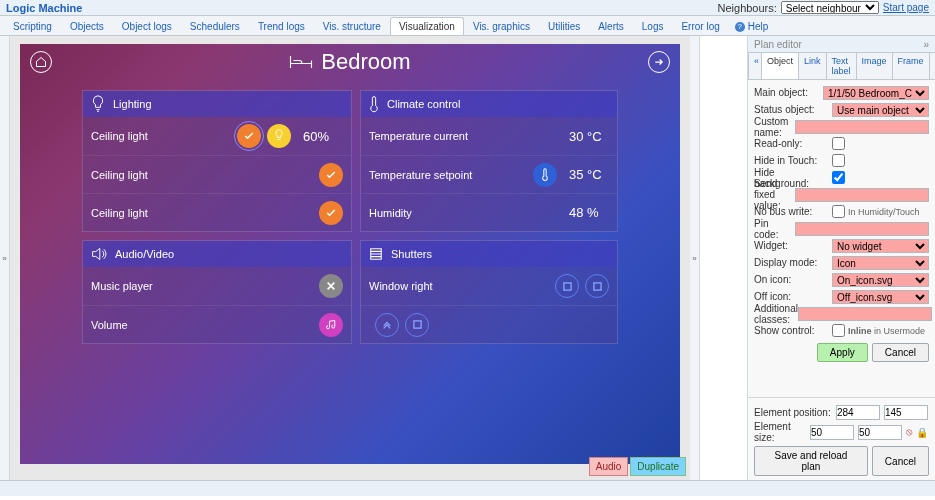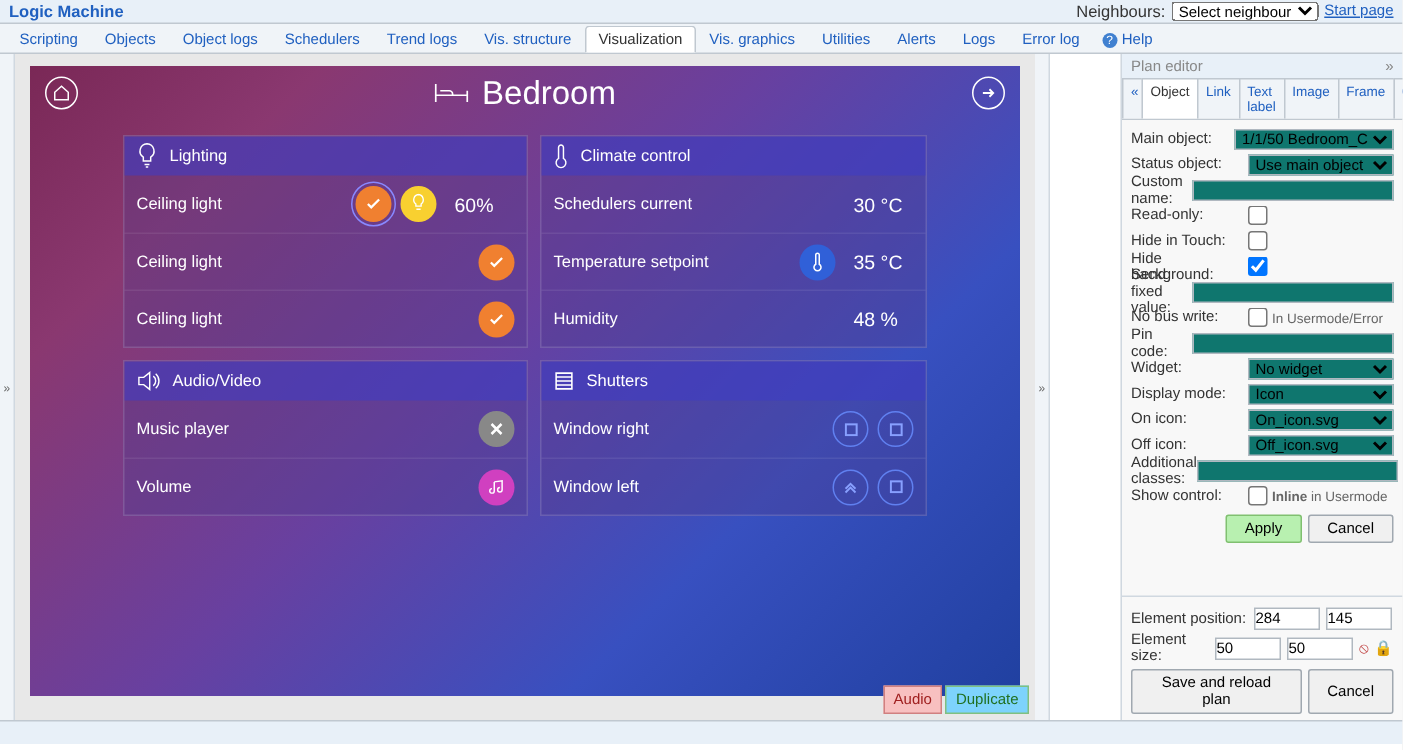--- a/index.html
+++ b/index.html
@@ -44,21 +44,21 @@
 .smbtn.grn { background: #7dd3fc; color: #207020; border-color:#80c080;}
 .sidebar { width: 188px; background: #f8f8f8; border-left: 1px solid #d0d8e0; display: flex; flex-direction: column; margin-left: 47px; }
 .side-title { height: 16px; background: #e8f0f8; display: flex; align-items: center; justify-content: space-between; padding: 0 6px; font-size: 10px; color: #888; }
 .side-tabs { display: flex; border-bottom: 1px solid #c0c8d0; }
 .side-tab { padding: 3px 5px; font-size: 9px; border: 1px solid #c0c8d0; border-bottom: none; margin-right: -1px; background: #f0f4f8; cursor: pointer; color:#2060c0;}
 .side-tab.active { background: #fff; color: #333; }
 .side-tab.arrow { width: 14px; text-align: center; }
 .props { padding: 4px 6px; flex: 1; overflow: auto; }
 .prop-row { display: flex; align-items: center; height: 17px; font-size: 10px; }
 .prop-row .plabel { width: 78px; color: #333; }
-.prop-row select, .prop-row input[type=text] { flex: 1; font-size: 10px; height: 14px; border: 1px solid #b0b8c0; background:#0f766e; }
+.prop-row select, .prop-row input[type=text] { flex: 1; font-size: 10px; height: 14px; border: 1px solid #b0b8c0; background:#fca5a5; }
 .prop-row input[type=checkbox] { margin: 0; }
 .prop-row .chklabel { font-size: 9px; color: #666; margin-left: 3px; }
 .side-footer { padding: 4px 6px; border-top: 1px solid #d0d8e0; }
 .btnrow { display: flex; justify-content: flex-end; gap: 4px; margin-top: 4px; }
 .btn { padding: 3px 12px; font-size: 10px; border: 1px solid #a0a8b0; background: #f0f0f0; cursor: pointer; border-radius: 2px; }
 .btn.apply { background: #b8f0b0; border-color: #80c070; }
 .posrow { display: flex; align-items: center; gap: 4px; height: 20px; font-size: 10px; }
 .posrow .plabel { width: 78px; }
 .spin { width: 44px; height: 15px; font-size: 10px; border: 1px solid #b0b8c0; }
 .statusbar { height: 16px; background: #e8f0f8; border-top: 1px solid #c0c8d0; display: flex; align-items: center; padding: 0 6px; font-size: 10px; color: #666; justify-content: space-between;}
@@ -162,21 +162,21 @@
 
         <div class="panel">
           <div class="panel-header">
               <svg width="10" height="18" viewBox="0 0 12 22" fill="none" stroke="#fff" stroke-width="1.2">
                 <path d="M6 2a2 2 0 00-2 2v9a4 4 0 104 0V4a2 2 0 00-2-2z"></path>
               </svg>
               <span>Climate control</span>
             </div>
           <div class="panel-body">
             <div class="row">
-                <span class="label">Schedulers current</span>
+                <span class="label">Temperature current</span>
                 <span class="val">30 °C</span>
               </div>
             <div class="row">
                 <span class="label">Temperature setpoint</span>
               <span class="circ blue">
                   <svg width="8" height="14" viewBox="0 0 10 18" fill="none" stroke="#fff" stroke-width="1.3">
                     <path d="M5 1a1.5 1.5 0 00-1.5 1.5v8a3 3 0 103 0v-8A1.5 1.5 0 005 1z"></path>
                   </svg>
                 </span>
               <span class="val">35 °C</span>
@@ -230,21 +230,20 @@
                     <rect x="1" y="1" width="8" height="8"></rect>
                   </svg>
                 </span>
               <span class="circ outline">
                   <svg width="9" height="9" viewBox="0 0 10 10" fill="none" stroke="#88a0ff" stroke-width="1.5">
                     <rect x="1" y="1" width="8" height="8"></rect>
                   </svg>
                 </span>
             </div>
             <div class="row">
-                <span class="label">Window left</span>
               <span class="circ outline">
                   <svg width="10" height="10" viewBox="0 0 12 12" fill="none" stroke="#88a0ff" stroke-width="1.5">
                     <path d="M2 8l4-4 4 4M2 5l4-4 4 4" transform="translate(0,2)"></path>
                   </svg>
                 </span>
               <span class="circ outline">
                   <svg width="9" height="9" viewBox="0 0 10 10" fill="none" stroke="#88a0ff" stroke-width="1.5">
                     <rect x="1" y="1" width="8" height="8"></rect>
                   </svg>
                 </span>
@@ -299,21 +298,21 @@
           <span class="plabel">Hide background:</span>
           <input type="checkbox" checked="" style="">
         </div>
       <div class="prop-row">
           <span class="plabel">Send fixed value:</span>
           <input type="text" value="" style="">
         </div>
       <div class="prop-row">
           <span class="plabel">No bus write:</span>
           <input type="checkbox" style="">
-          <span class="chklabel">In Usermode/Error</span>
+          <span class="chklabel">In Humidity/Touch</span>
         </div>
       <div class="prop-row">
           <span class="plabel">Pin code:</span>
           <input type="text" value="" style="">
         </div>
       <div class="prop-row">
           <span class="plabel">Widget:</span>
           <select><option>No widget</option></select>
         </div>
       <div class="prop-row">

